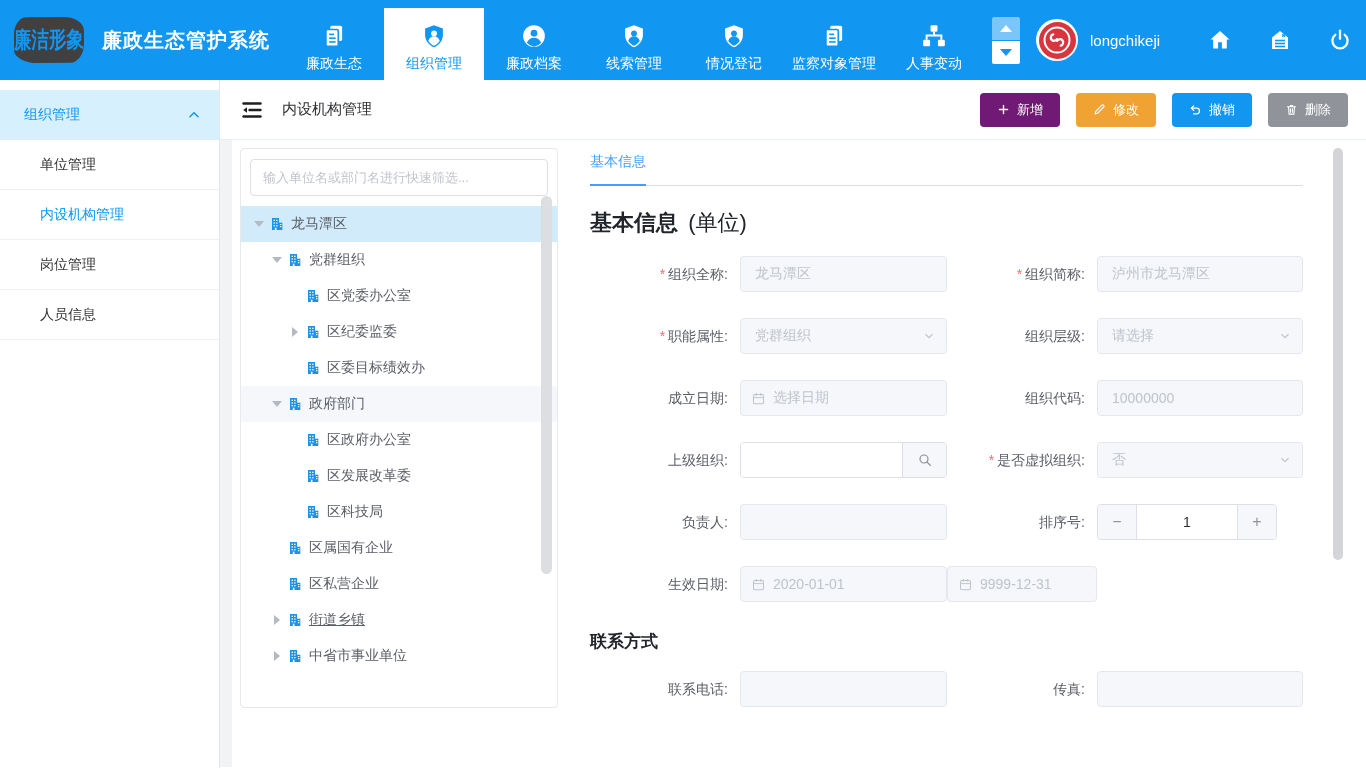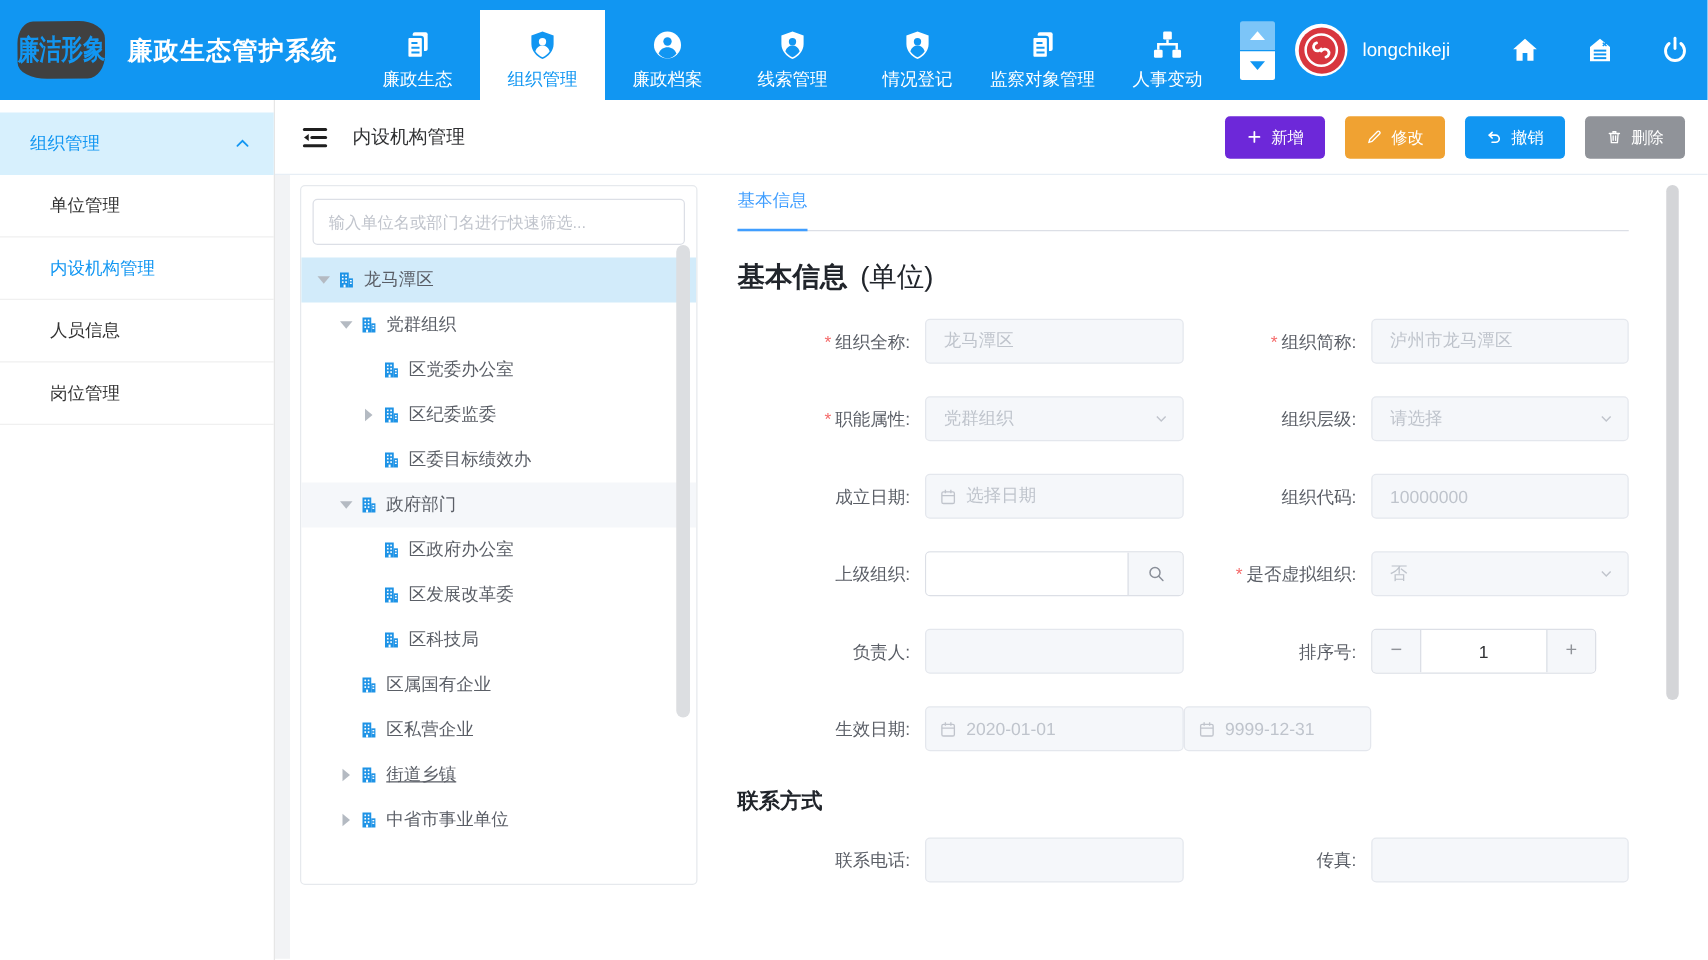--- a/index.html
+++ b/index.html
@@ -270,43 +270,43 @@
     </span>
   </div>
   <div id="side-items">
       <div class="side-item">
     <span class="side-label">单位管理</span>
   </div>
       <div class="side-item active">
     <span class="side-label">内设机构管理</span>
   </div>
       <div class="side-item">
+    <span class="side-label">岗位管理</span>
+  </div>
+      <div class="side-item">
     <span class="side-label">人员信息</span>
-  </div>
-      <div class="side-item">
-    <span class="side-label">岗位管理</span>
   </div>
     </div>
 </div>
 
 <div class="main">
   <div class="toolbar">
     <div class="fold-btn">
       <svg viewBox="0 0 24 24">
         <g stroke="currentColor" stroke-width="2.4" stroke-linecap="round">
           <line x1="3.5" y1="5.5" x2="20.5" y2="5.5"></line>
           <line x1="9.5" y1="12" x2="20.5" y2="12"></line>
           <line x1="3.5" y1="18.5" x2="20.5" y2="18.5"></line>
         </g>
         <path d="M7 9.2L3.2 12 7 14.8z" fill="currentColor"></path>
       </svg>
     </div>
     <div class="page-title">内设机构管理</div>
     <div class="tb-buttons" id="tb-buttons">
-        <button class="tb-btn" style="background: #6d28d9;">
+        <button class="tb-btn" style="background: #701a75;">
     <span class="tb-icon">
             <svg viewBox="0 0 24 24" fill="none" stroke="currentColor" stroke-width="2.6" stroke-linecap="round" style="width: 13px; height: 13px; display: block;">
               <path d="M12 4.5v15M4.5 12h15"></path>
             </svg>
           </span>
     <span class="tb-label">新增</span>
   </button>
         <button class="tb-btn" style="background: rgb(240, 162, 50);">
     <span class="tb-icon">
             <svg viewBox="0 0 24 24" fill="none" stroke="currentColor" stroke-width="2" style="width: 13px; height: 13px; display: block;">

